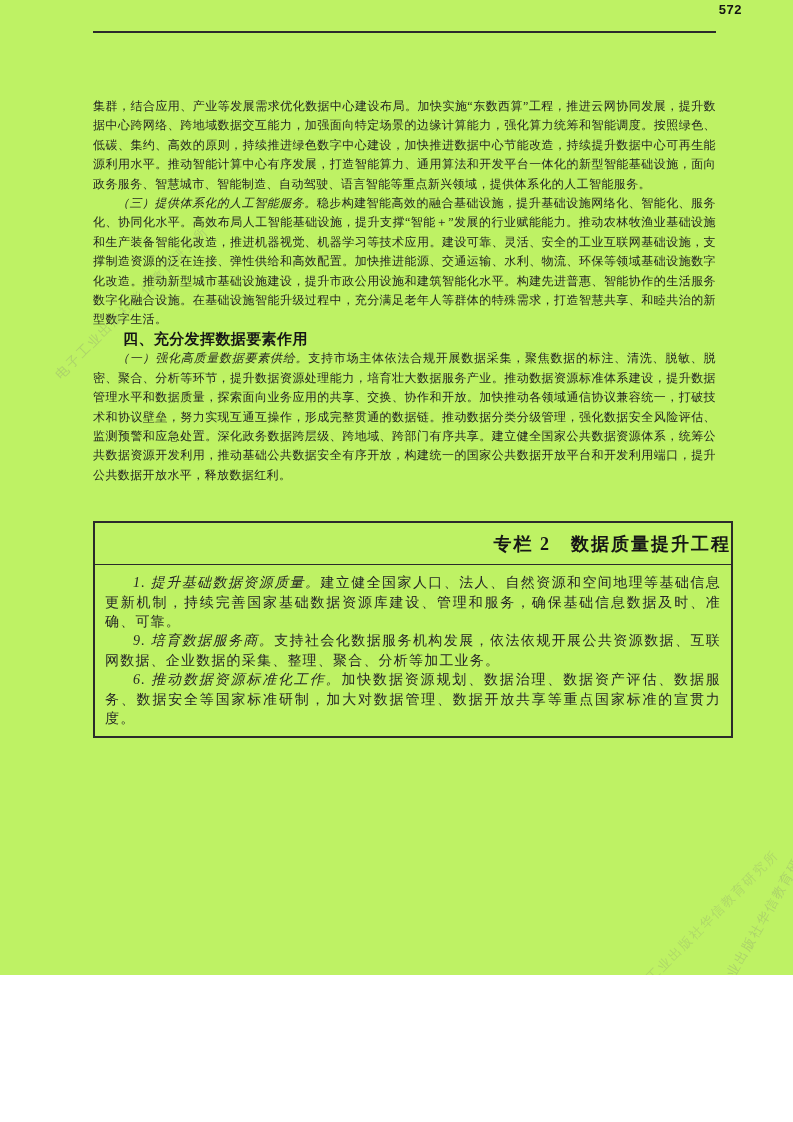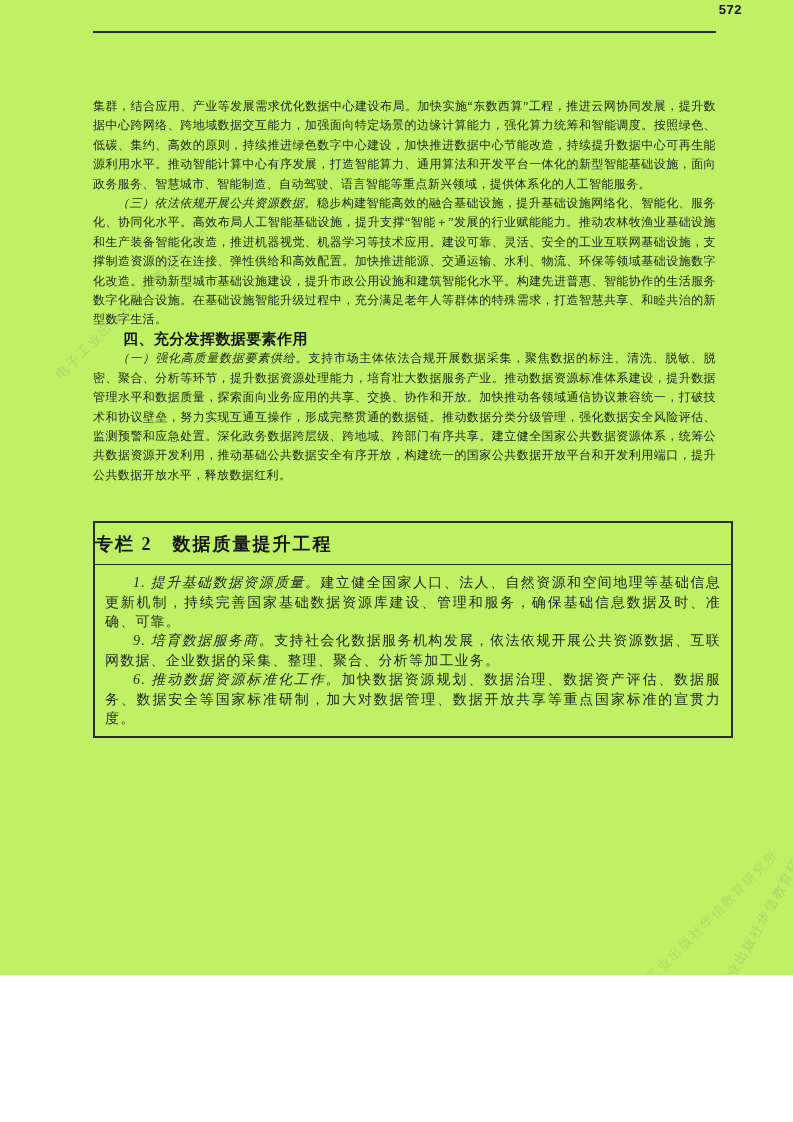--- a/index.html
+++ b/index.html
@@ -48,21 +48,21 @@
   
   .box{
     box-sizing:border-box;
     width:640px;
     margin-top:36px;
     border:2px solid #2b2b2b;
   }
   .box-title{
     margin:0;
     padding:9px 0 8px 0;
-    text-align:left;
+    text-align:right;
     font-size:18px;font-weight:bold;
     letter-spacing:2px;color:#161616;
     border-bottom:1px solid #2b2b2b;
   }
   .box-body{padding:8px 10px 8px 10px;}
   .box-body p{
     font-size:14px;line-height:19.4px;
     letter-spacing:1.2px;
     text-indent:2em;
     color:#262626;
@@ -90,21 +90,21 @@
   <div class="top-rule"></div>
 
   <div class="wm wm1">电子工业出版社华信教育研究所</div>
   <div class="wm wm2">电子工业出版社华信教育研究所</div>
   <div class="wm wm3">电子工业出版社华信教育研究所</div>
 
   <div class="content">
 
     <p><span>集群，结合应用、产业等发展需求优化数据中心建设布局。加快实施“东数西算”工程，推进云网协同发展，提升数据中心跨网络、跨地域数据交互能力，加强面向特定场景的边缘计算能力，强化算力统筹和智能调度。按照绿色、低碳、集约、高效的原则，持续推进绿色数字中心建设，加快推进数据中心节能改造，持续提升数据中心可再生能源利用水平。推动智能计算中心有序发展，打造智能算力、通用算法和开发平台一体化的新型智能基础设施，面向政务服务、智慧城市、智能制造、自动驾驶、语言智能等重点新兴领域，提供体系化的人工智能服务。</span></p>
 
-    <p class="indent"><span class="lead">（三）依法依规开展公共资源数据。</span><span>稳步构建智能高效的融合基础设施，提升基础设施网络化、智能化、服务化、协同化水平。高效布局人工智能基础设施，提升支撑“智能＋”发展的行业赋能能力。推动农林牧渔业基础设施和生产装备智能化改造，推进机器视觉、机器学习等技术应用。建设可靠、灵活、安全的工业互联网基础设施，支撑制造资源的泛在连接、弹性供给和高效配置。加快推进能源、交通运输、水利、物流、环保等领域基础设施数字化改造。推动新型城市基础设施建设，提升市政公用设施和建筑智能化水平。构建先进普惠、智能协作的生活服务数字化融合设施。在基础设施智能升级过程中，充分满足老年人等群体的特殊需求，打造智慧共享、和睦共治的新型数字生活。</span></p>
+    <p class="indent"><span class="lead">（三）提供体系化的人工智能服务。</span><span>稳步构建智能高效的融合基础设施，提升基础设施网络化、智能化、服务化、协同化水平。高效布局人工智能基础设施，提升支撑“智能＋”发展的行业赋能能力。推动农林牧渔业基础设施和生产装备智能化改造，推进机器视觉、机器学习等技术应用。建设可靠、灵活、安全的工业互联网基础设施，支撑制造资源的泛在连接、弹性供给和高效配置。加快推进能源、交通运输、水利、物流、环保等领域基础设施数字化改造。推动新型城市基础设施建设，提升市政公用设施和建筑智能化水平。构建先进普惠、智能协作的生活服务数字化融合设施。在基础设施智能升级过程中，充分满足老年人等群体的特殊需求，打造智慧共享、和睦共治的新型数字生活。</span></p>
 
     <h2 class="sec">四、充分发挥数据要素作用</h2>
 
     <p class="indent"><span class="lead">（一）强化高质量数据要素供给。</span><span>支持市场主体依法合规开展数据采集，聚焦数据的标注、清洗、脱敏、脱密、聚合、分析等环节，提升数据资源处理能力，培育壮大数据服务产业。推动数据资源标准体系建设，提升数据管理水平和数据质量，探索面向业务应用的共享、交换、协作和开放。加快推动各领域通信协议兼容统一，打破技术和协议壁垒，努力实现互通互操作，形成完整贯通的数据链。推动数据分类分级管理，强化数据安全风险评估、监测预警和应急处置。深化政务数据跨层级、跨地域、跨部门有序共享。建立健全国家公共数据资源体系，统筹公共数据资源开发利用，推动基础公共数据安全有序开放，构建统一的国家公共数据开放平台和开发利用端口，提升公共数据开放水平，释放数据红利。</span></p>
 
     <div class="box">
       <div class="box-title">专栏 2　数据质量提升工程</div>
       <div class="box-body">
         <p><span class="lead">1. 提升基础数据资源质量。</span><span>建立健全国家人口、法人、自然资源和空间地理等基础信息更新机制，持续完善国家基础数据资源库建设、管理和服务，确保基础信息数据及时、准确、可靠。</span></p>
         <p><span class="lead">9. 培育数据服务商。</span><span>支持社会化数据服务机构发展，依法依规开展公共资源数据、互联网数据、企业数据的采集、整理、聚合、分析等加工业务。</span></p>

